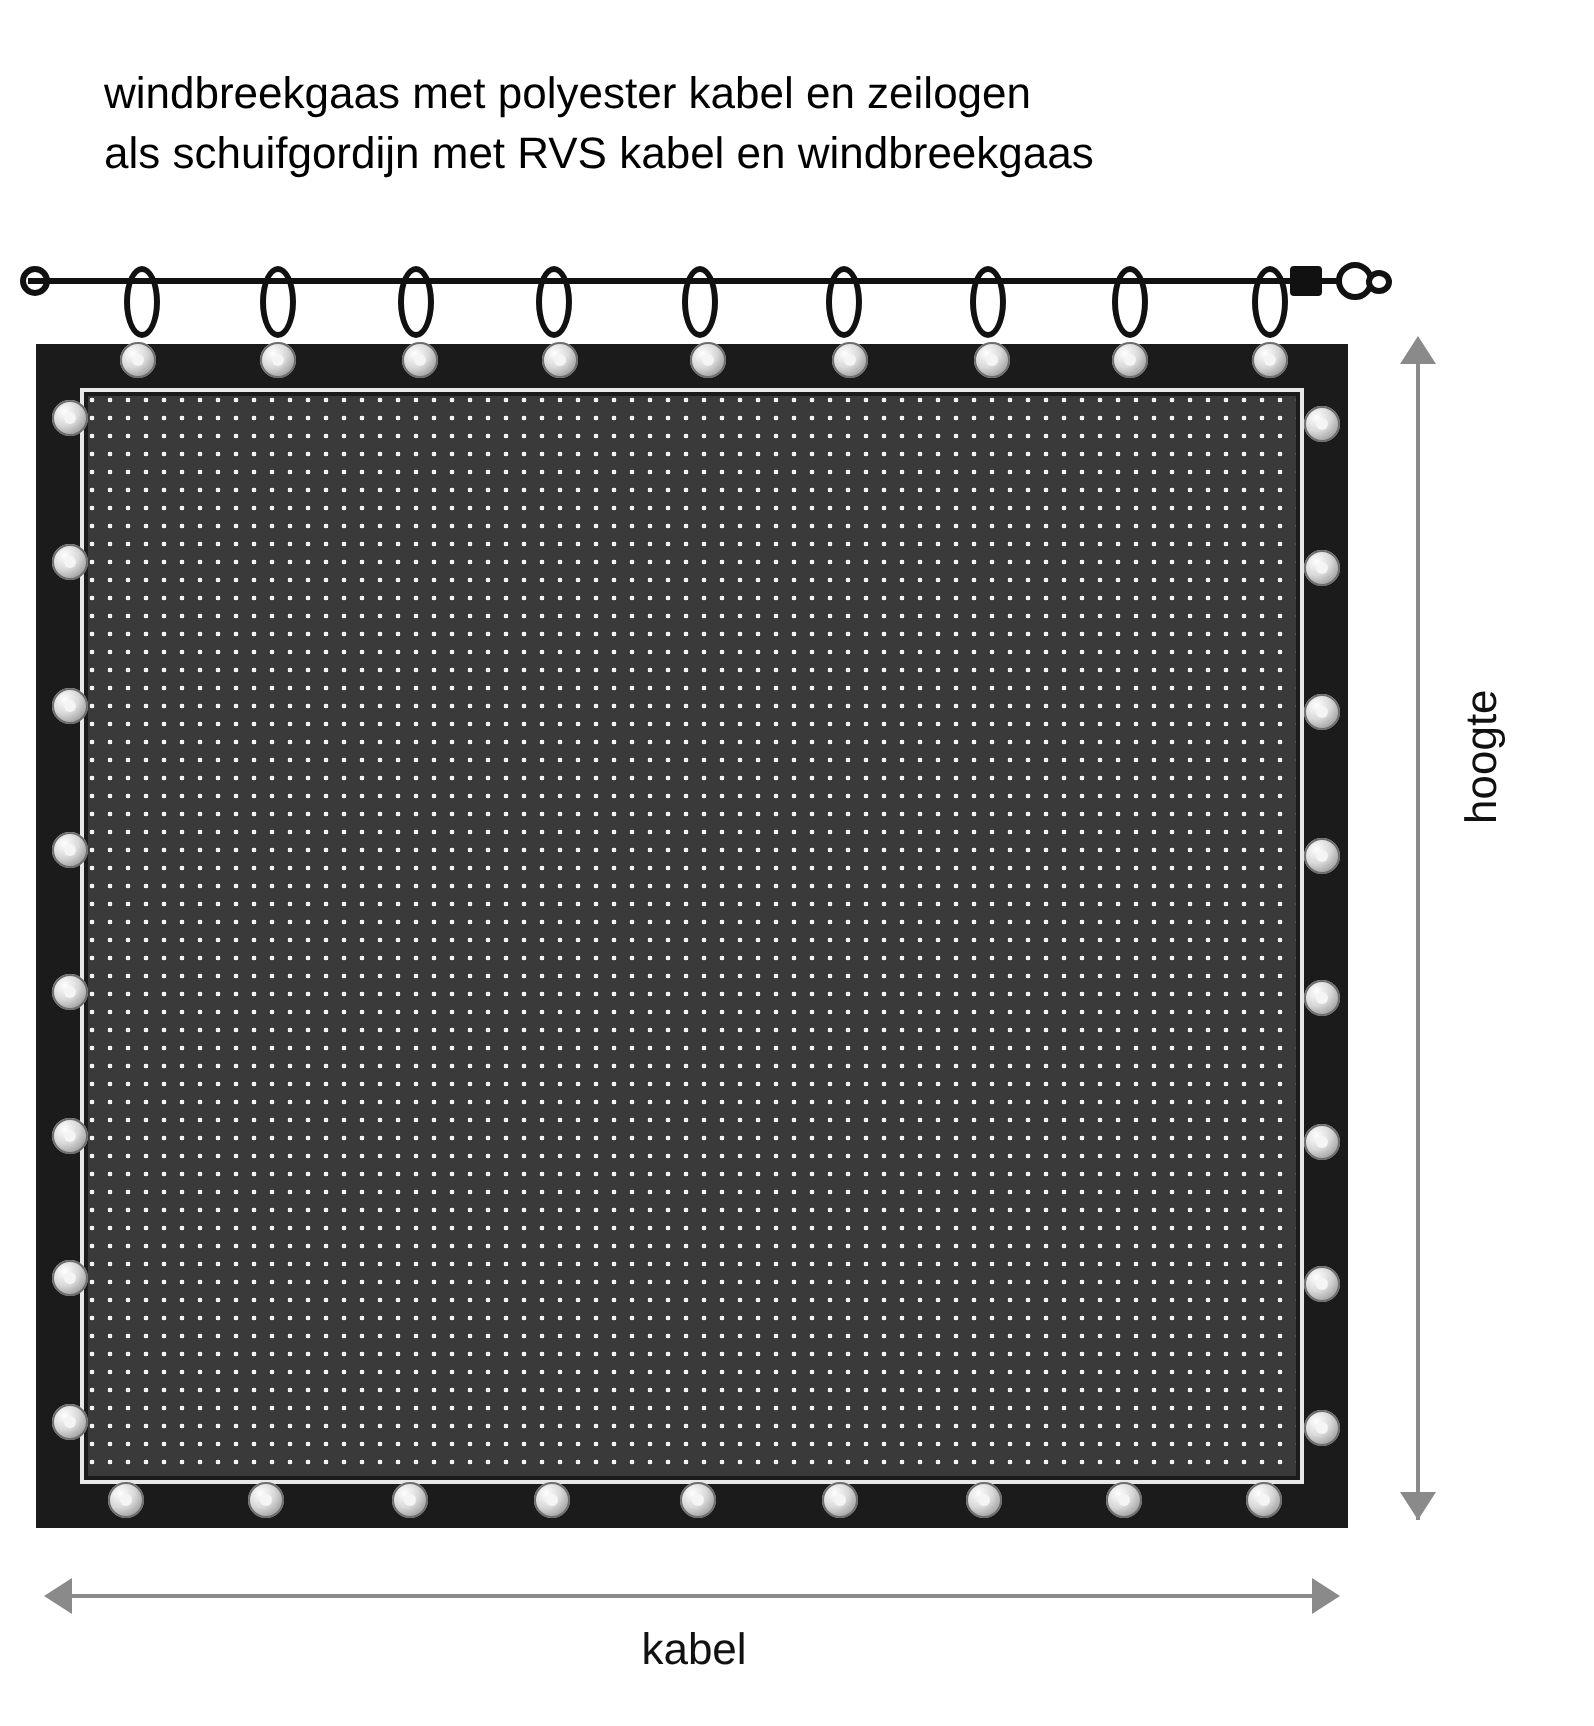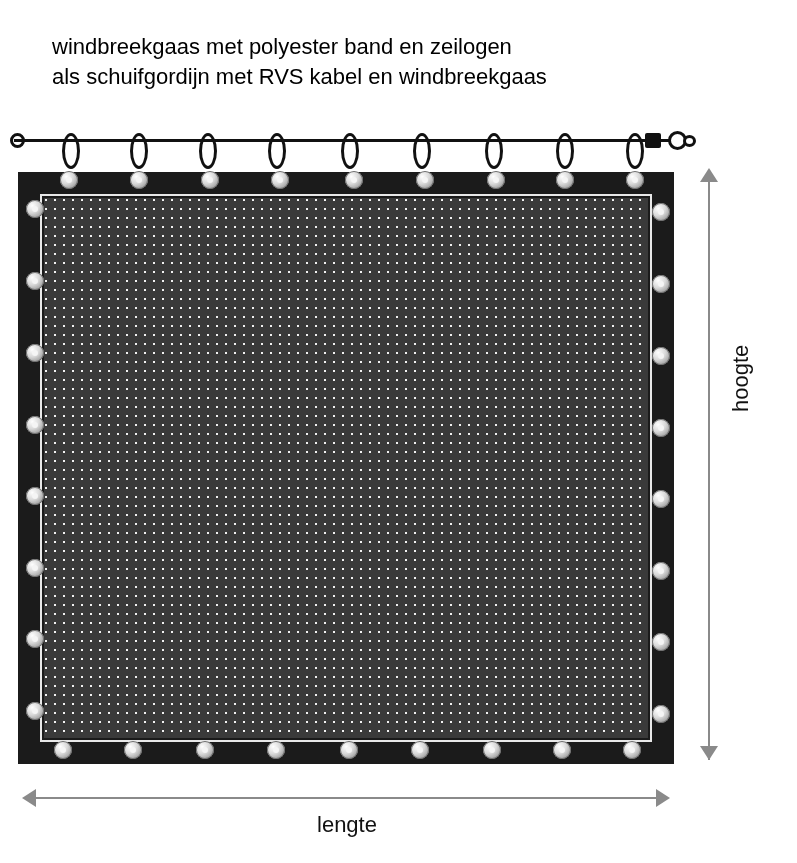--- a/index.html
+++ b/index.html
@@ -212,21 +212,21 @@
     width: 694px;
     text-align: center;
     font-size: 22px;
     color: #111111;
   }
 </style>
 </head>
 <body>
 
 <div id="title-block">
-  <div class="title-line">windbreekgaas met polyester band en zeilogen</div>
+  <div class="title-line">windbreekgaas met polyester kabel en zeilogen</div>
   <div class="title-line">als schuifgordijn met RVS kabel en windbreekgaas</div>
 </div>
 
 <div id="cable-eye-left"></div>
 <div id="cable"></div>
 <div id="cable-tensioner"></div>
 <div id="cable-eye-right"></div>
 <div id="cable-eye-right2"></div>
 
 <div id="hooks-layer">
@@ -282,13 +282,13 @@
   </div>
 
 <div id="dim-height"></div>
 <div id="dim-height-arrow-top"></div>
 <div id="dim-height-arrow-bottom"></div>
 <div id="label-hoogte">hoogte</div>
 
 <div id="dim-length"></div>
 <div id="dim-length-arrow-left"></div>
 <div id="dim-length-arrow-right"></div>
-<div id="label-lengte">lengte</div>
+<div id="label-lengte">kabel</div>
 
 </body></html>

